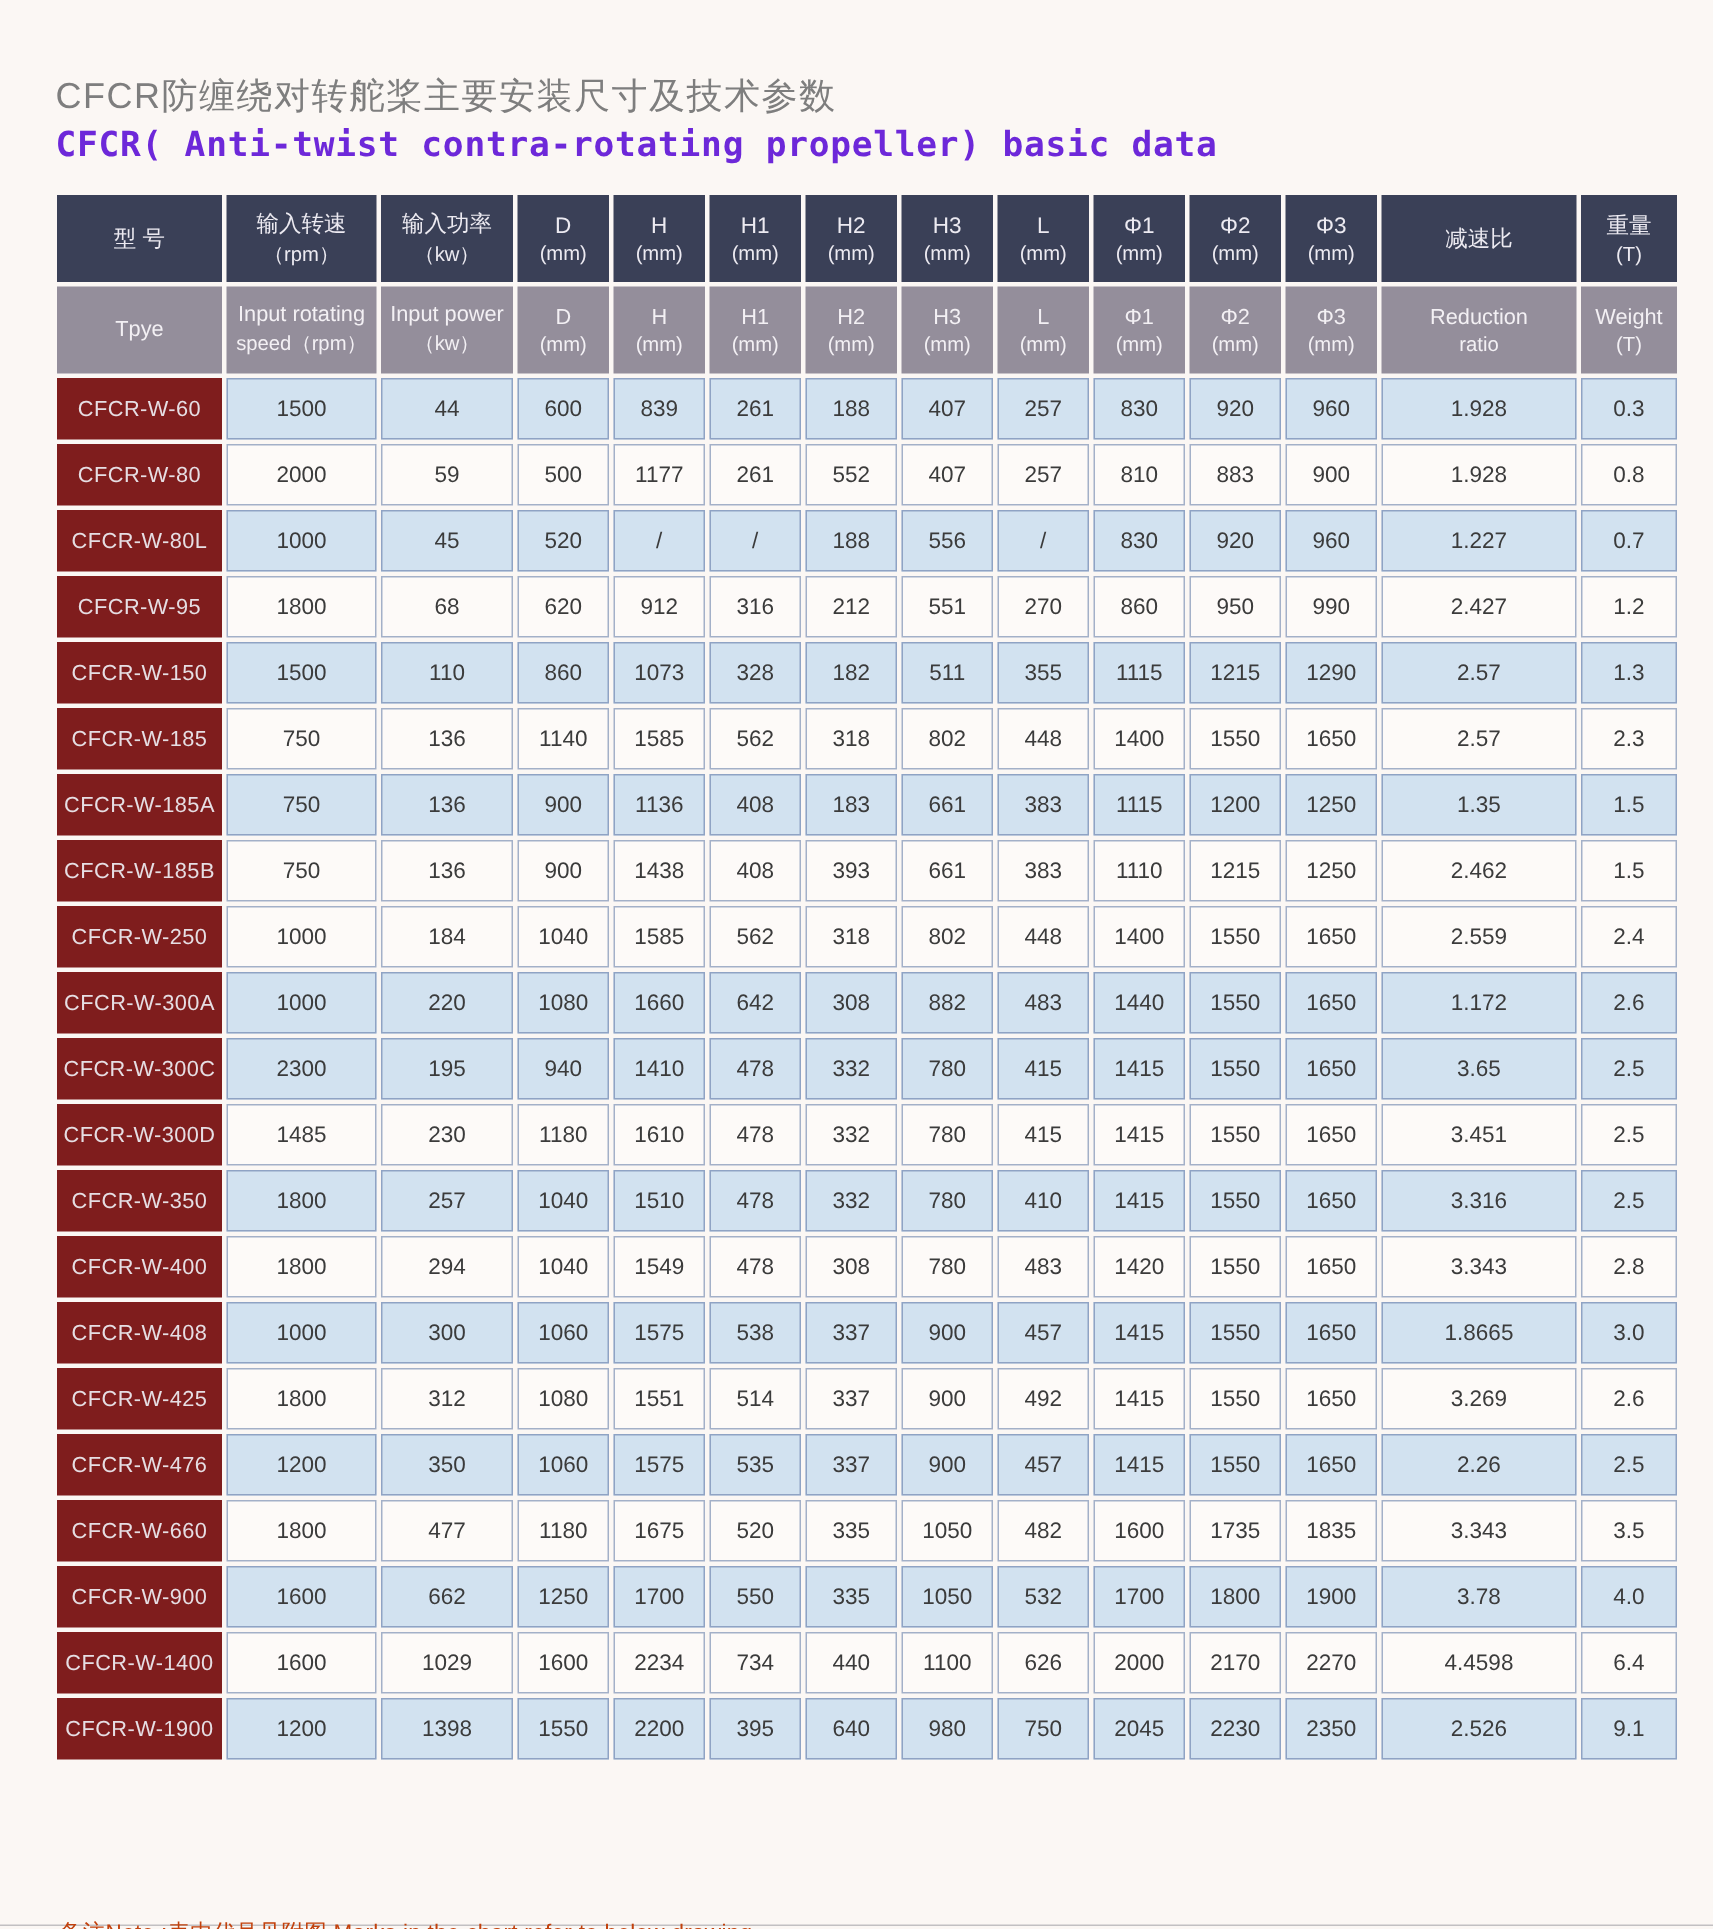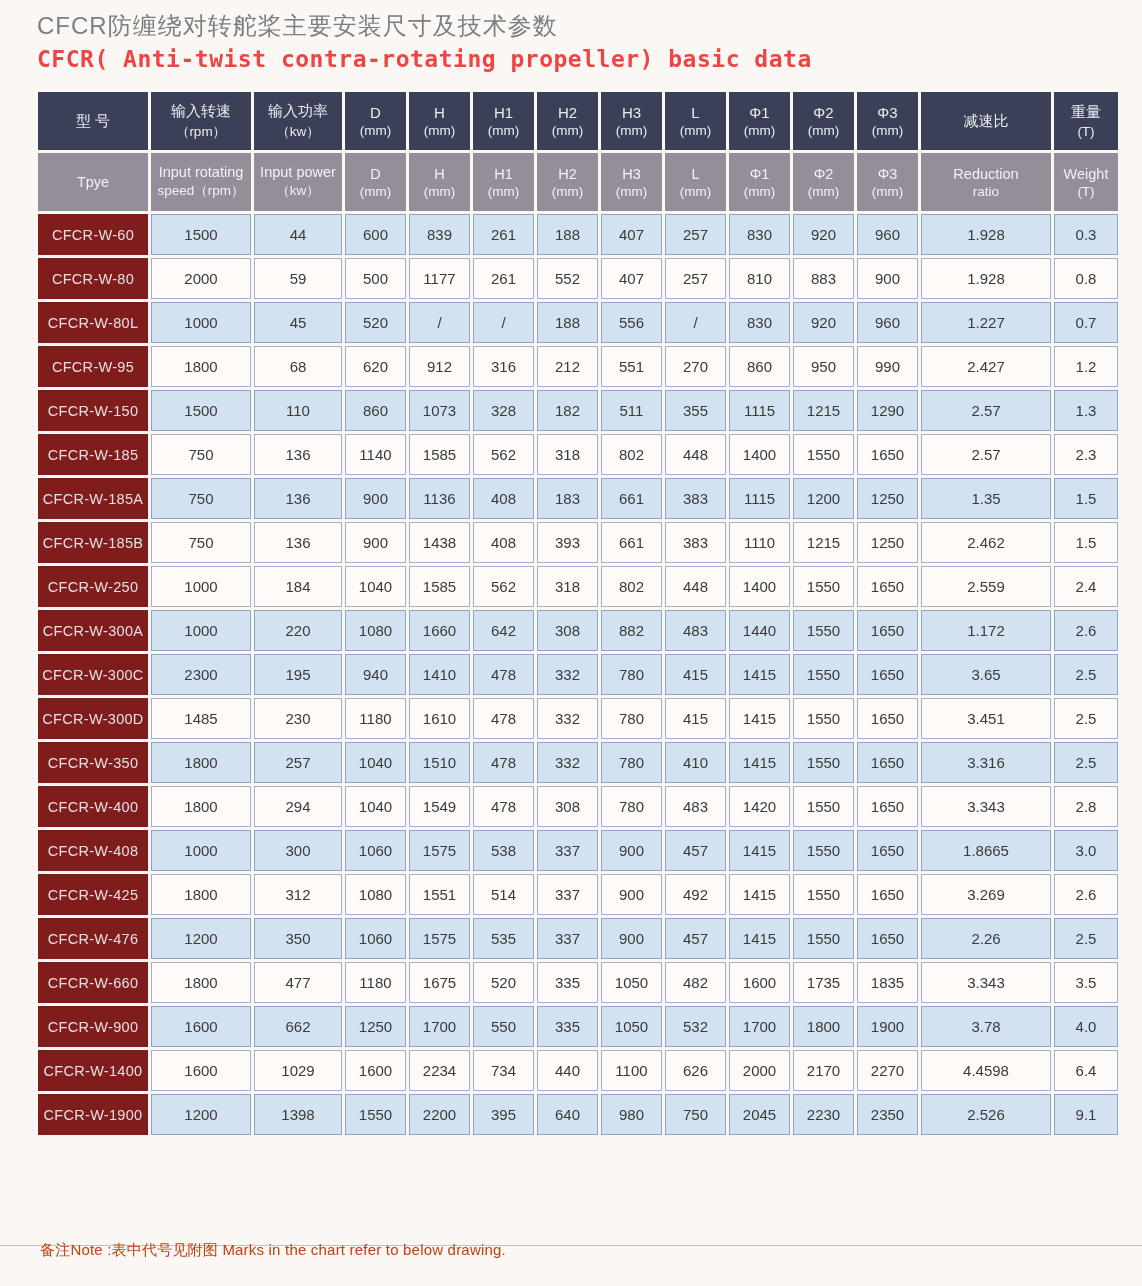--- a/index.html
+++ b/index.html
@@ -3,30 +3,30 @@
 <meta charset="utf-8">
 <style>
   html,body{margin:0;padding:0;}
   body{
     width:1142px;height:1286px;
     background:#fbf7f4;
     font-family:"Liberation Sans",sans-serif;
     position:relative;
     overflow:hidden;
   }
-  .page{position:absolute;inset:0;}
+  .page{position:absolute;inset:0;margin-top:38px;}
   .title-zh{
     position:absolute;left:37px;top:10px;
     font-size:24px;font-weight:400;color:#7e7e7e;
     letter-spacing:1px;margin:0;
     font-family:"Liberation Sans",sans-serif;
   }
   .title-en{
     position:absolute;left:37px;top:46px;
-    font-size:23px;font-weight:700;color:#ef4444;
+    font-size:23px;font-weight:700;color:#6d28d9;
     letter-spacing:0.5px;margin:0;
     font-family:"DejaVu Sans Mono","Liberation Mono",monospace;
   }
   table.spec{
     position:absolute;left:35px;top:89px;
     border-collapse:separate;border-spacing:3px;
     table-layout:fixed;
     background:#fbf7f4;
   }
   th,td{

